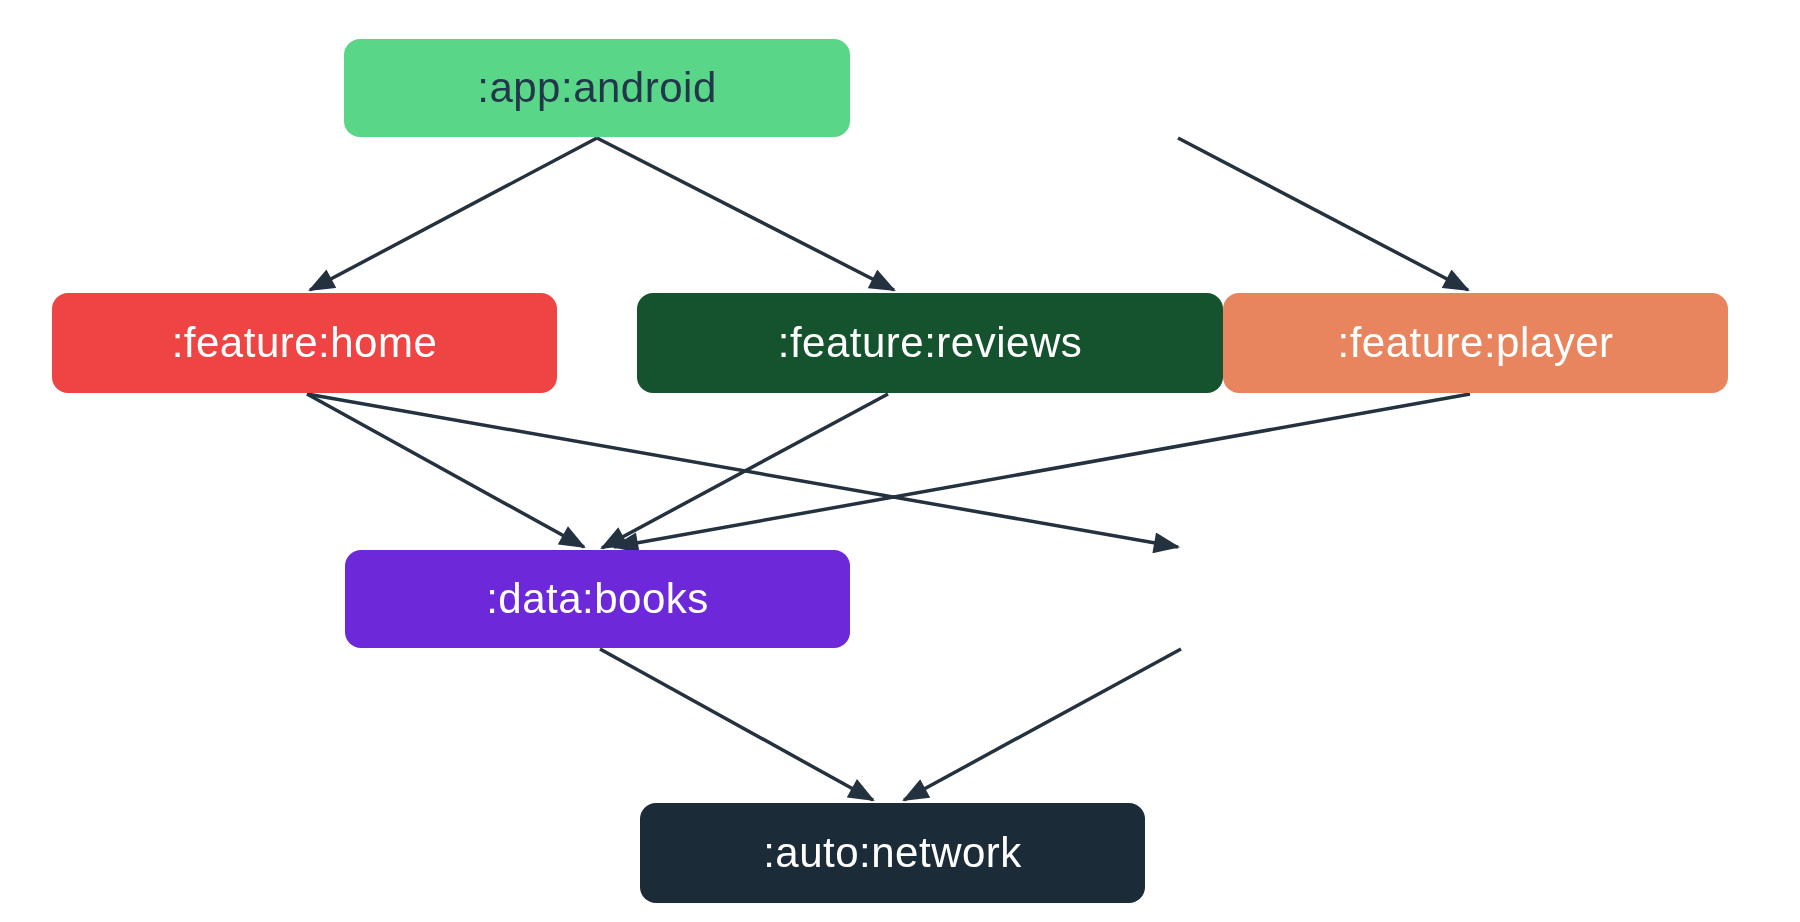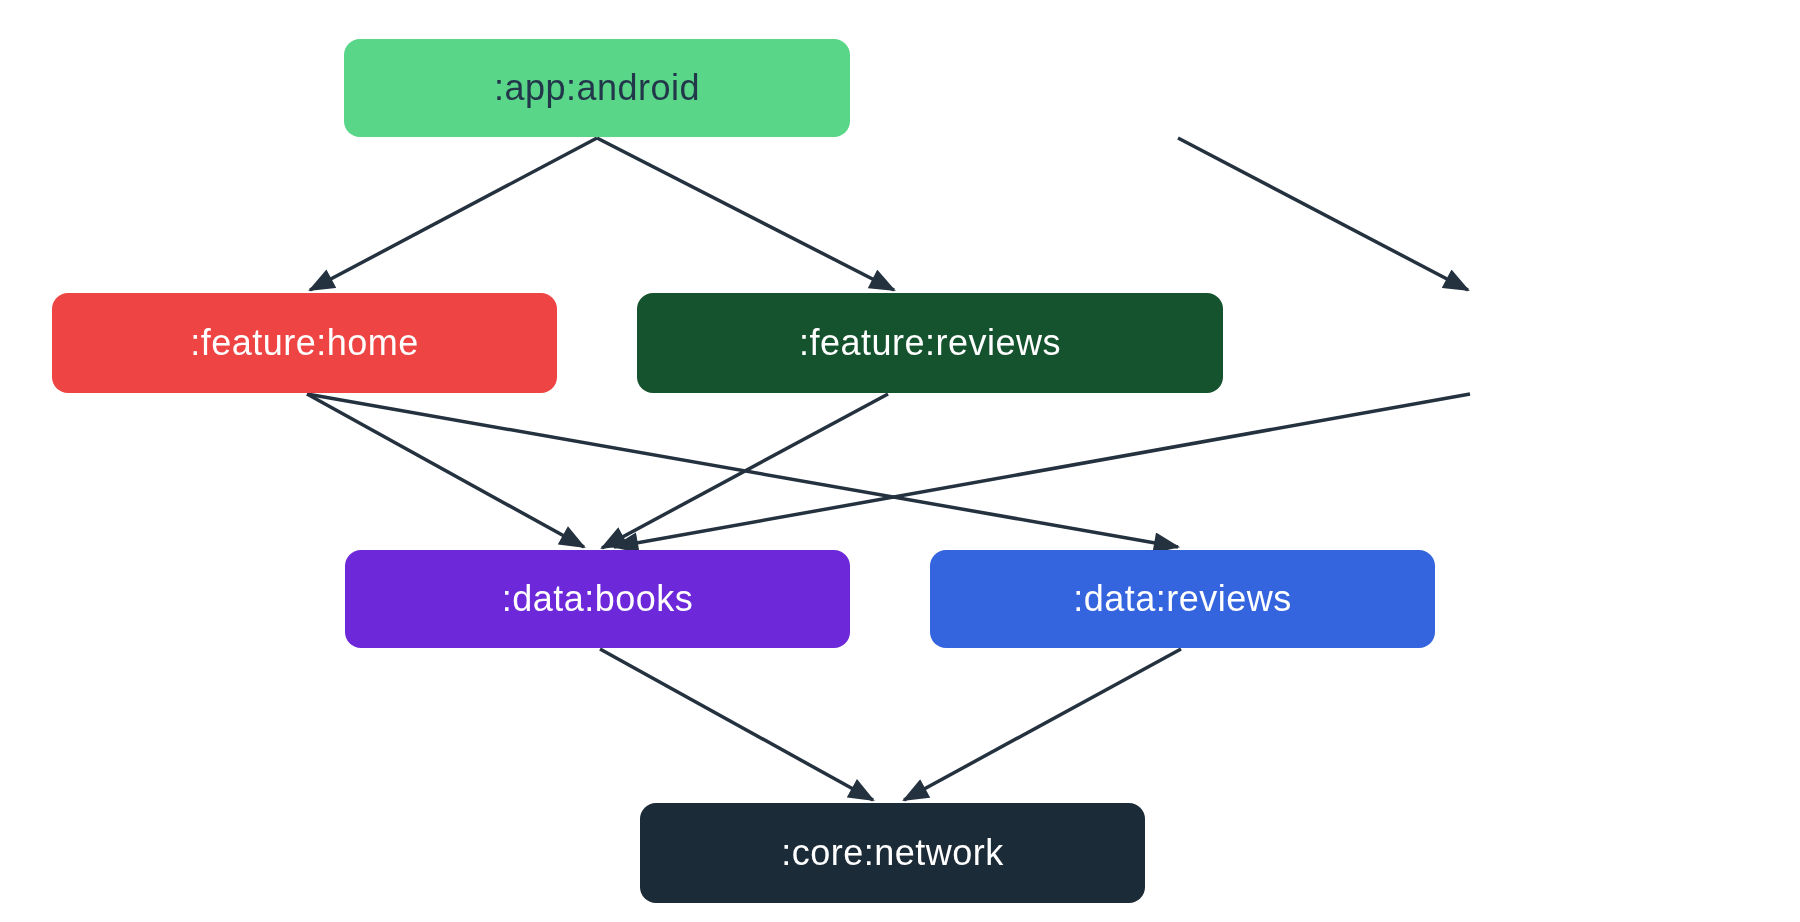--- a/index.html
+++ b/index.html
@@ -21,21 +21,21 @@
     top: 0;
     width: 1800px;
     height: 922px;
   }
   .node {
     position: absolute;
     display: flex;
     align-items: center;
     justify-content: center;
     border-radius: 16px;
-    font-size: 36px;
+    font-size: 42px;
     font-weight: 400;
     letter-spacing: 0.5px;
     white-space: nowrap;
     box-sizing: border-box;
   }
 </style>
 </head>
 <body>
 
 <div id="stage" style="background: rgb(255, 255, 255);">
@@ -61,23 +61,23 @@
 
   <div class="node" style="left: 344px; top: 39px; width: 506px; height: 98px; background: rgb(89, 214, 135); color: rgb(34, 56, 74);">
       <span>:app:android</span>
     </div>
   <div class="node" style="left: 52px; top: 293px; width: 505px; height: 100px; background: #ef4444; color: rgb(255, 255, 255);">
       <span>:feature:home</span>
     </div>
   <div class="node" style="left: 637px; top: 293px; width: 586px; height: 100px; background: #14532d; color: rgb(255, 255, 255);">
       <span>:feature:reviews</span>
     </div>
+  <div class="node" style="left: 1223px; top: 293px; width: 505px; height: 100px; background: rgb(232, 133, 94); color: rgb(255, 255, 255);">
+      <span>:feature:player</span>
+    </div>
   <div class="node" style="left: 345px; top: 550px; width: 505px; height: 98px; background: #6d28d9; color: rgb(255, 255, 255);">
       <span>:data:books</span>
     </div>
-  <div class="node" style="left: 930px; top: 550px; width: 505px; height: 98px; background: rgb(52, 101, 223); color: rgb(255, 255, 255);">
-      <span>:data:reviews</span>
-    </div>
   <div class="node" style="left: 640px; top: 803px; width: 505px; height: 100px; background: rgb(28, 43, 56); color: rgb(255, 255, 255);">
-      <span>:core:network</span>
+      <span>:auto:network</span>
     </div>
 
 </div>
 
 </body></html>

